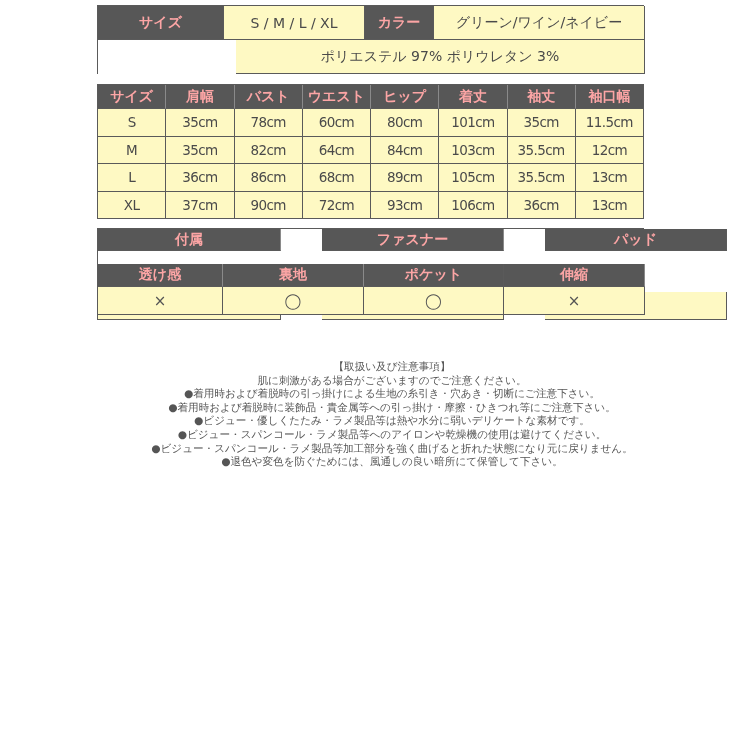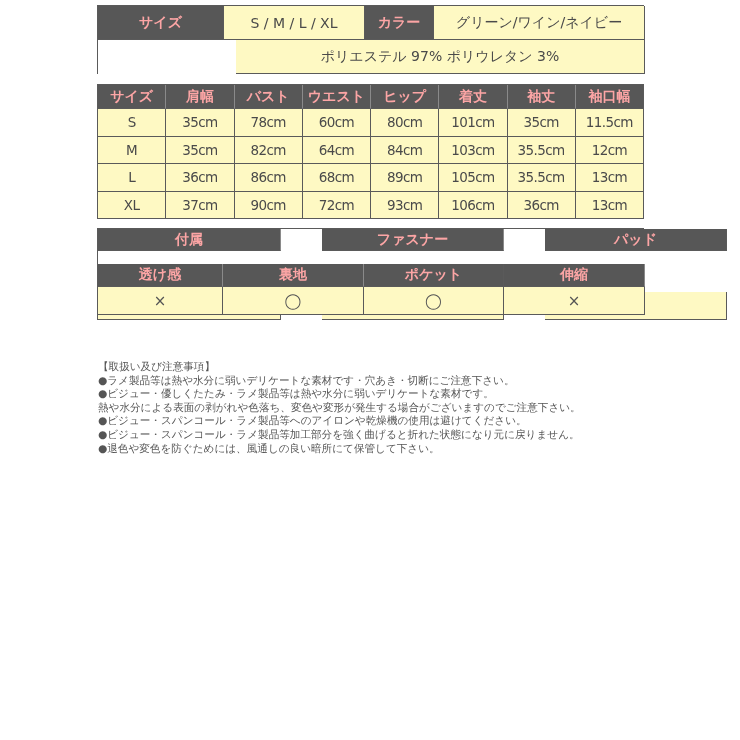--- a/index.html
+++ b/index.html
@@ -21,21 +21,21 @@
            grid-template-columns:repeat(8, 1fr); grid-template-rows:24px repeat(4, 27.5px); font-size:13.5px; }
   #sizes .hd { font-size:14px; }
   #sizes .cell { letter-spacing:-0.6px; }
 
   #feat1 { left:97px; top:228px; width:547px;
            grid-template-columns:183px 182px 182px; grid-template-rows:22px 28px; font-size:14px;gap:41px; }
   #feat2 { left:97px; top:264px; width:547px; border-top:none;
            grid-template-columns:125px 141px 140px 141px; grid-template-rows:23px 28px; font-size:14px; }
   .mark { font-size:15px; color:#555; }
 
-  #notes { position:absolute; left:98px; top:360px; width:540px; font-size:10.6px; line-height:13.6px; color:#555; }
+  #notes { position:absolute; left:122px; top:360px; width:540px; font-size:10.6px; line-height:13.6px; color:#555;text-align:center; }
   #notes div { white-space:nowrap; }
 </style>
 </head>
 <body>
 
 <div id="spec" class="grid">
   <div class="hd">サイズ</div>
   <div class="cell">S / M / L / XL</div>
   <div class="hd">カラー</div>
   <div class="cell">グリーン/ワイン/ネイビー</div>
@@ -104,19 +104,20 @@
   <div class="hd">ポケット</div>
   <div class="hd sep">伸縮</div>
   <div class="cell mark">×</div>
   <div class="cell mark">◯</div>
   <div class="cell mark">◯</div>
   <div class="cell mark">×</div>
 </div>
 
 <div id="notes">
   <div>【取扱い及び注意事項】</div>
-  <div>●ラメ製品等は熱や水分に弱いデリケートな素材です・穴あき・切断にご注意下さい。</div>
+  <div>肌に刺激がある場合がございますのでご注意ください。</div>
+  <div>●着用時および着脱時の引っ掛けによる生地の糸引き・穴あき・切断にご注意下さい。</div>
+  <div>●着用時および着脱時に装飾品・貴金属等への引っ掛け・摩擦・ひきつれ等にご注意下さい。</div>
   <div>●ビジュー・優しくたたみ・ラメ製品等は熱や水分に弱いデリケートな素材です。</div>
-  <div>熱や水分による表面の剥がれや色落ち、変色や変形が発生する場合がございますのでご注意下さい。</div>
   <div>●ビジュー・スパンコール・ラメ製品等へのアイロンや乾燥機の使用は避けてください。</div>
   <div>●ビジュー・スパンコール・ラメ製品等加工部分を強く曲げると折れた状態になり元に戻りません。</div>
   <div>●退色や変色を防ぐためには、風通しの良い暗所にて保管して下さい。</div>
 </div>
 
 </body></html>

